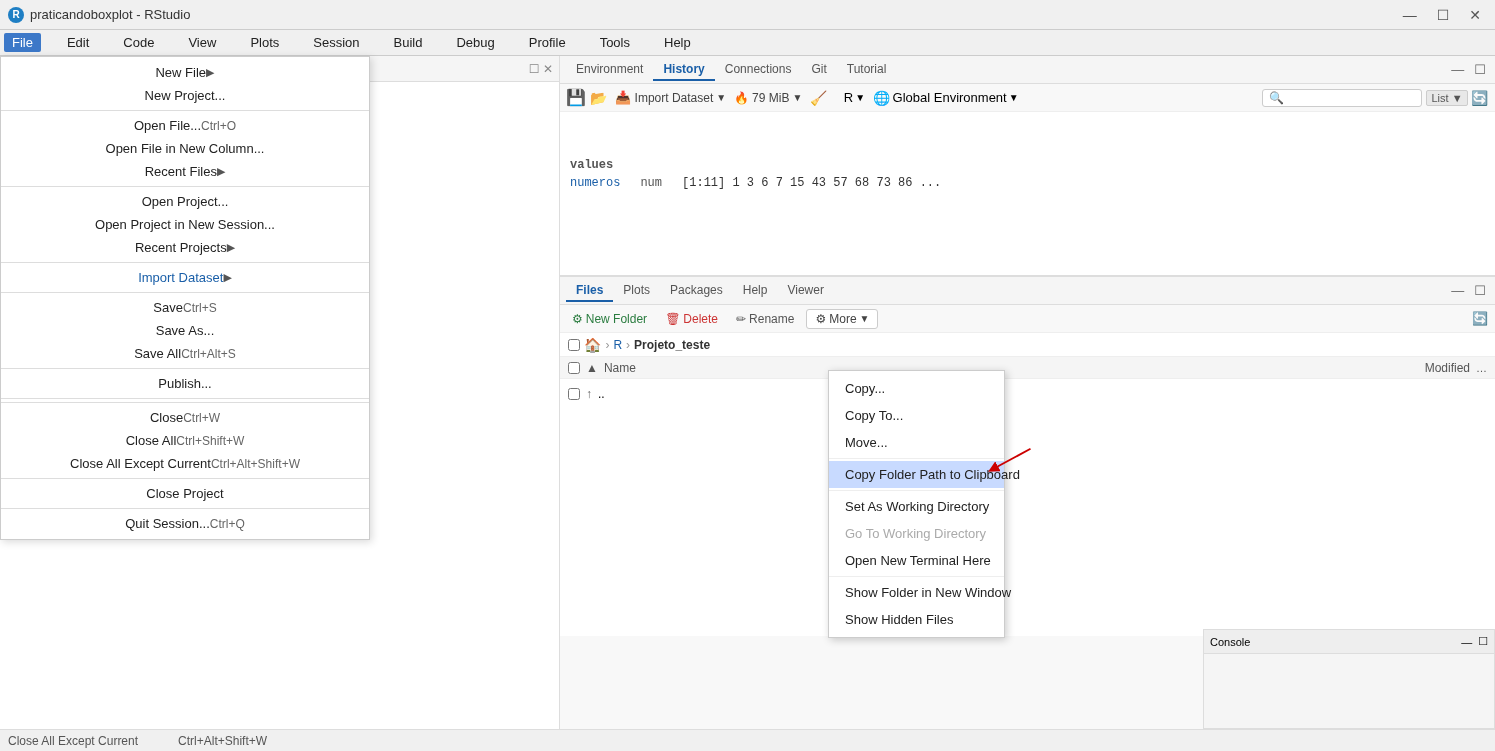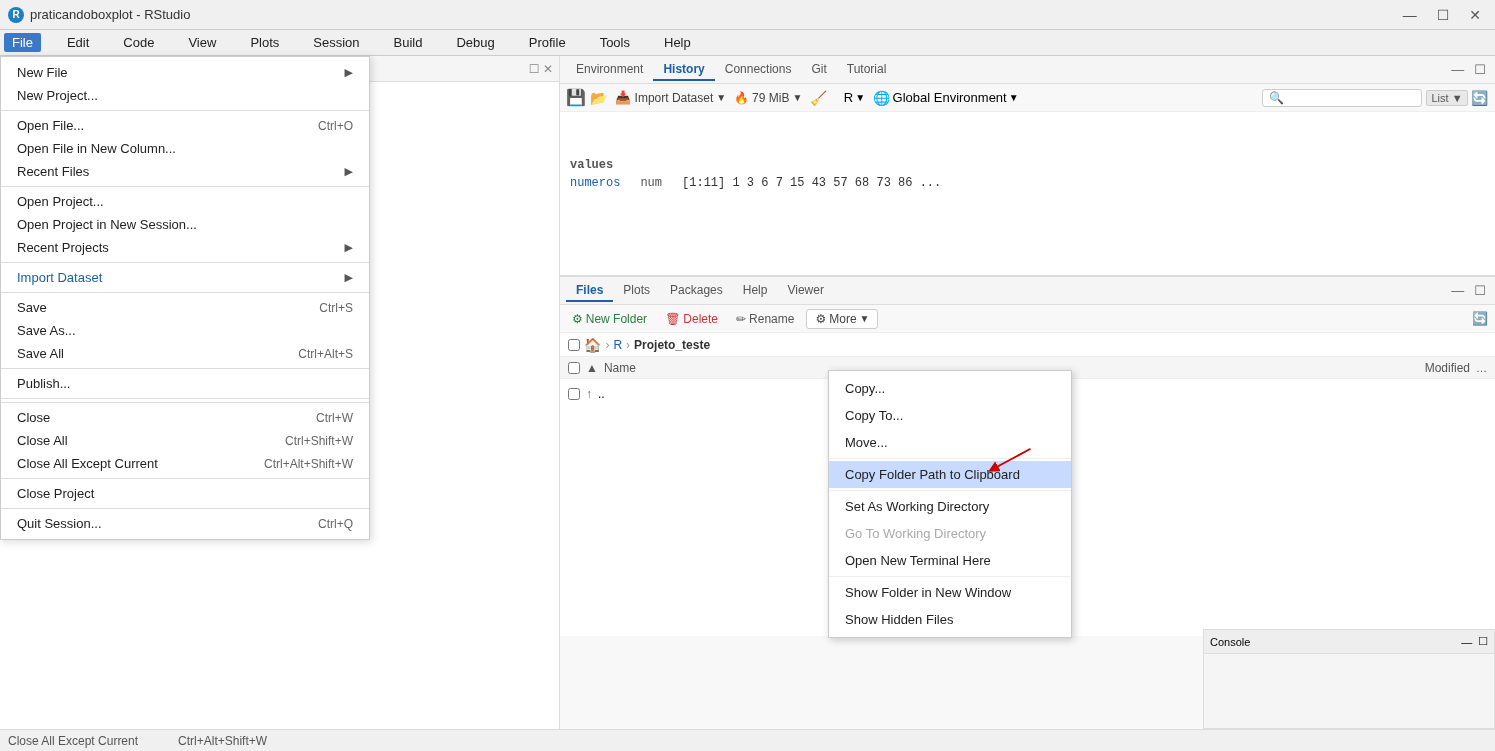--- a/index.html
+++ b/index.html
@@ -290,21 +290,21 @@
     .file-menu {
       background: white;
       border: 1px solid #ccc;
       box-shadow: 2px 2px 8px rgba(0,0,0,0.15);
       width: 370px;
       padding: 4px 0;
     }
     .file-menu-item {
       display: flex;
       align-items: center;
-      justify-content: space-between;
+      justify-content: center;
       padding: 4px 16px;
       font-size: 13px;
       cursor: pointer;
       color: #222;
       white-space: nowrap;
     }
     .file-menu-item .shortcut { color: #666; font-size: 12px; }
     .file-menu-sep { height: 1px; background: #ddd; margin: 3px 0; }
     .file-menu-item .arrow { font-size: 11px; color: #555; }
     .file-menu-item.disabled { color: #aaa; cursor: default; }
@@ -312,21 +312,21 @@
 
     
     .more-dropdown {
       position: absolute;
       top: 370px;
       left: 828px;
       z-index: 200;
       background: white;
       border: 1px solid #ccc;
       box-shadow: 2px 2px 8px rgba(0,0,0,0.2);
-      width: 244px;
+      width: 177px;
       padding: 4px 0;
     }
     .more-item {
       padding: 6px 16px;
       font-size: 13px;
       cursor: pointer;
       color: #222;
       white-space: nowrap;
     }
     .more-item.highlighted { background: #c8daff; }

